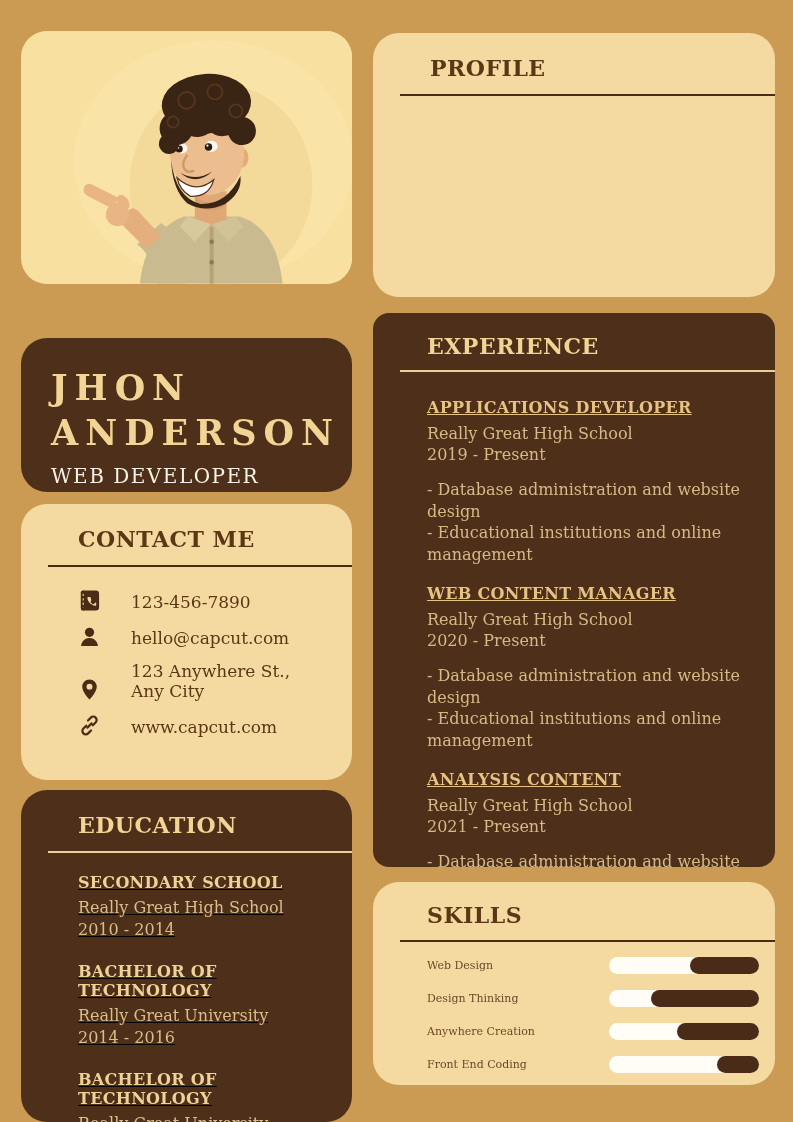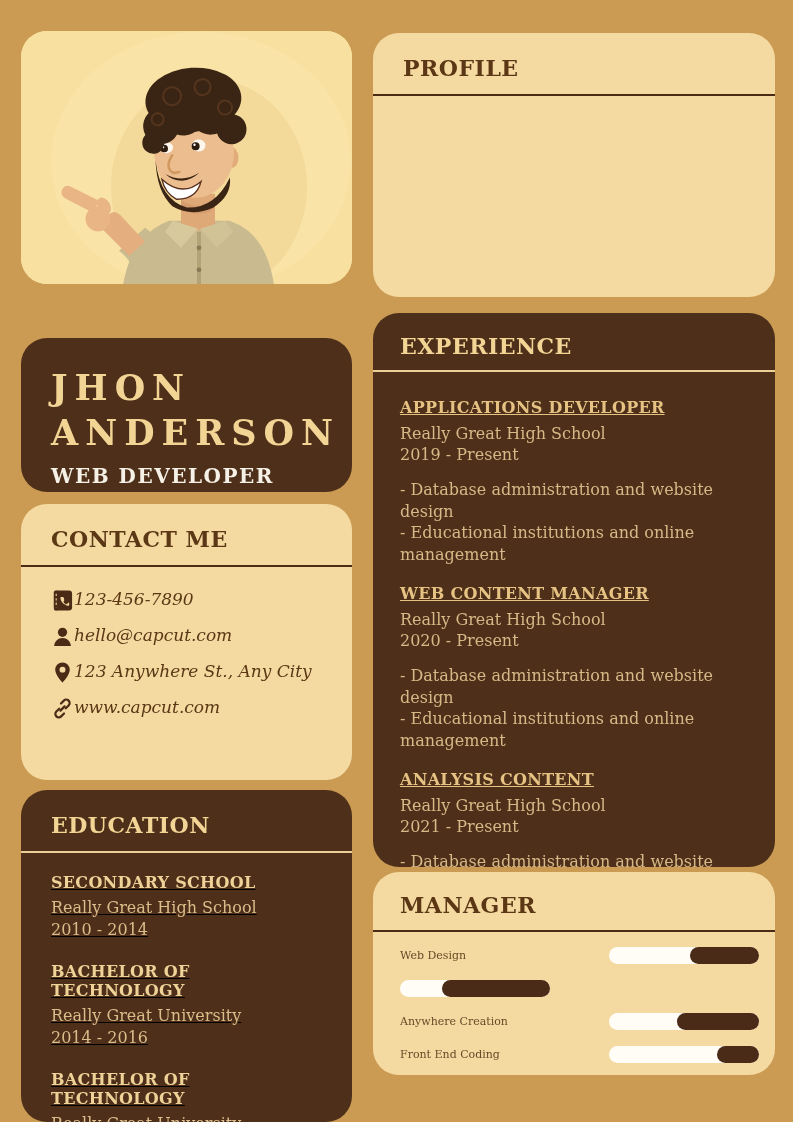--- a/index.html
+++ b/index.html
@@ -29,73 +29,73 @@
   }
   .page{
     width:793px;height:1122px;
     display:flex;
     padding:31px 18px 0 21px;
     gap:21px;
   }
   .col-left{width:331px;flex:0 0 331px;display:flex;flex-direction:column;}
   .col-right{width:402px;flex:0 0 402px;display:flex;flex-direction:column;margin-top:2px;}
 
-  .card{border-radius:26px;overflow:hidden;}
+  .card{border-radius:26px;overflow:hidden;padding-left:27px;}
   .card.cream{background:var(--card_cream);}
   .card.brown{background:var(--card_brown);}
 
   
   .photo-card{height:271px;margin-bottom:10px;background:var(--photo_bg);}
   .photo-card svg{display:block;width:100%;height:100%;}
 
   .name-card{height:164px;margin-bottom:12px;padding:27px 28px 0 30px;margin-top:44px;}
   .name-line{
     color:var(--accent_gold);
     font-size:35px;font-weight:bold;
     letter-spacing:7px;line-height:45px;
   }
   .job-title{
     color:var(--white);
-    font-size:20px;font-weight:bold;
+    font-size:20px;font-weight:normal;
     letter-spacing:1.5px;margin-top:9px;
   }
 
   .section-header{
     display:block;
     font-size:22px;font-weight:bold;letter-spacing:.5px;
     padding:22px 28px 13px 30px;
   }
   .cream .section-header{color:var(--header_brown);}
   .brown .section-header{color:var(--accent_gold);}
   .rule{border:none;height:2px;width:100%;}
   .rule.dark{background:var(--divider_dark);}
   .rule.light{background:var(--divider_light);}
 
   .contact-card{height:296px;margin-bottom:10px;}
   .contact-list{padding:22px 24px 0 30px;}
-  .contact-row{display:flex;align-items:flex-start;gap:0;margin-bottom:13px;font-style:italic;}
+  .contact-row{display:flex;align-items:flex-end;gap:30px;margin-bottom:13px;}
   .contact-row .icon{width:23px;height:23px;flex:0 0 23px;display:flex;align-items:center;justify-content:center;}
   .contact-row .icon svg{width:23px;height:23px;display:block;}
   .contact-text{color:var(--header_brown);font-size:17px;}
 
   .education-card{height:356px;}
   .edu-list{padding:20px 24px 0 30px;text-decoration:underline;}
   .edu-entry{margin-bottom:21px;}
   .edu-degree{color:var(--edu_title_gold);font-size:16px;font-weight:bold;letter-spacing:.3px;margin-bottom:5px;}
   .edu-line{color:var(--edu_body_tan);font-size:16px;line-height:22px;}
 
   
   .profile-card{height:264px;margin-bottom:16px;}
   .profile-body{
     padding:32px 30px 0 27px;
     color:var(--body_brown);
     font-size:17px;line-height:26px;
   }
 
-  .experience-card{height:554px;margin-bottom:5px;}
+  .experience-card{height:554px;margin-bottom:15px;border-radius:16px;}
   .experience-card .section-header{padding:20px 28px 11px 27px;}
   .exp-list{padding:26px 24px 0 27px;}
   .exp-entry{margin-bottom:19px;}
   .exp-title{color:var(--exp_title_gold);font-size:16px;font-weight:bold;letter-spacing:.3px;margin-bottom:6px;text-decoration:underline;}
   .exp-line{color:var(--exp_body_tan);font-size:16px;line-height:21px;}
   .exp-bullets{margin-top:14px;}
   .exp-bullet{color:var(--exp_body_tan);font-size:16px;line-height:21.5px;}
 
   .skills-card{height:203px;}
   .skills-card .section-header{padding:20px 28px 12px 27px;}
@@ -294,30 +294,31 @@
           <div class="exp-bullets">
             <div class="exp-bullet">- Database administration and website design</div>
 
           </div>
         </div>
 
       </div>
     </div>
 
     <div class="card cream skills-card">
-      <div class="section-header">MANAGER</div>
+      <div class="section-header">SKILLS</div>
       <div class="rule dark"></div>
       <div class="skills-list">
         <div class="skill-row">
           <span class="skill-label">Web Design</span>
           <span class="bar-track">
               <span class="bar-fill" style="width: 46%;"></span>
             </span>
         </div>
         <div class="skill-row">
+          <span class="skill-label">Design Thinking</span>
           <span class="bar-track">
               <span class="bar-fill" style="width: 72%;"></span>
             </span>
         </div>
         <div class="skill-row">
           <span class="skill-label">Anywhere Creation</span>
           <span class="bar-track">
               <span class="bar-fill" style="width: 55%;"></span>
             </span>
         </div>

